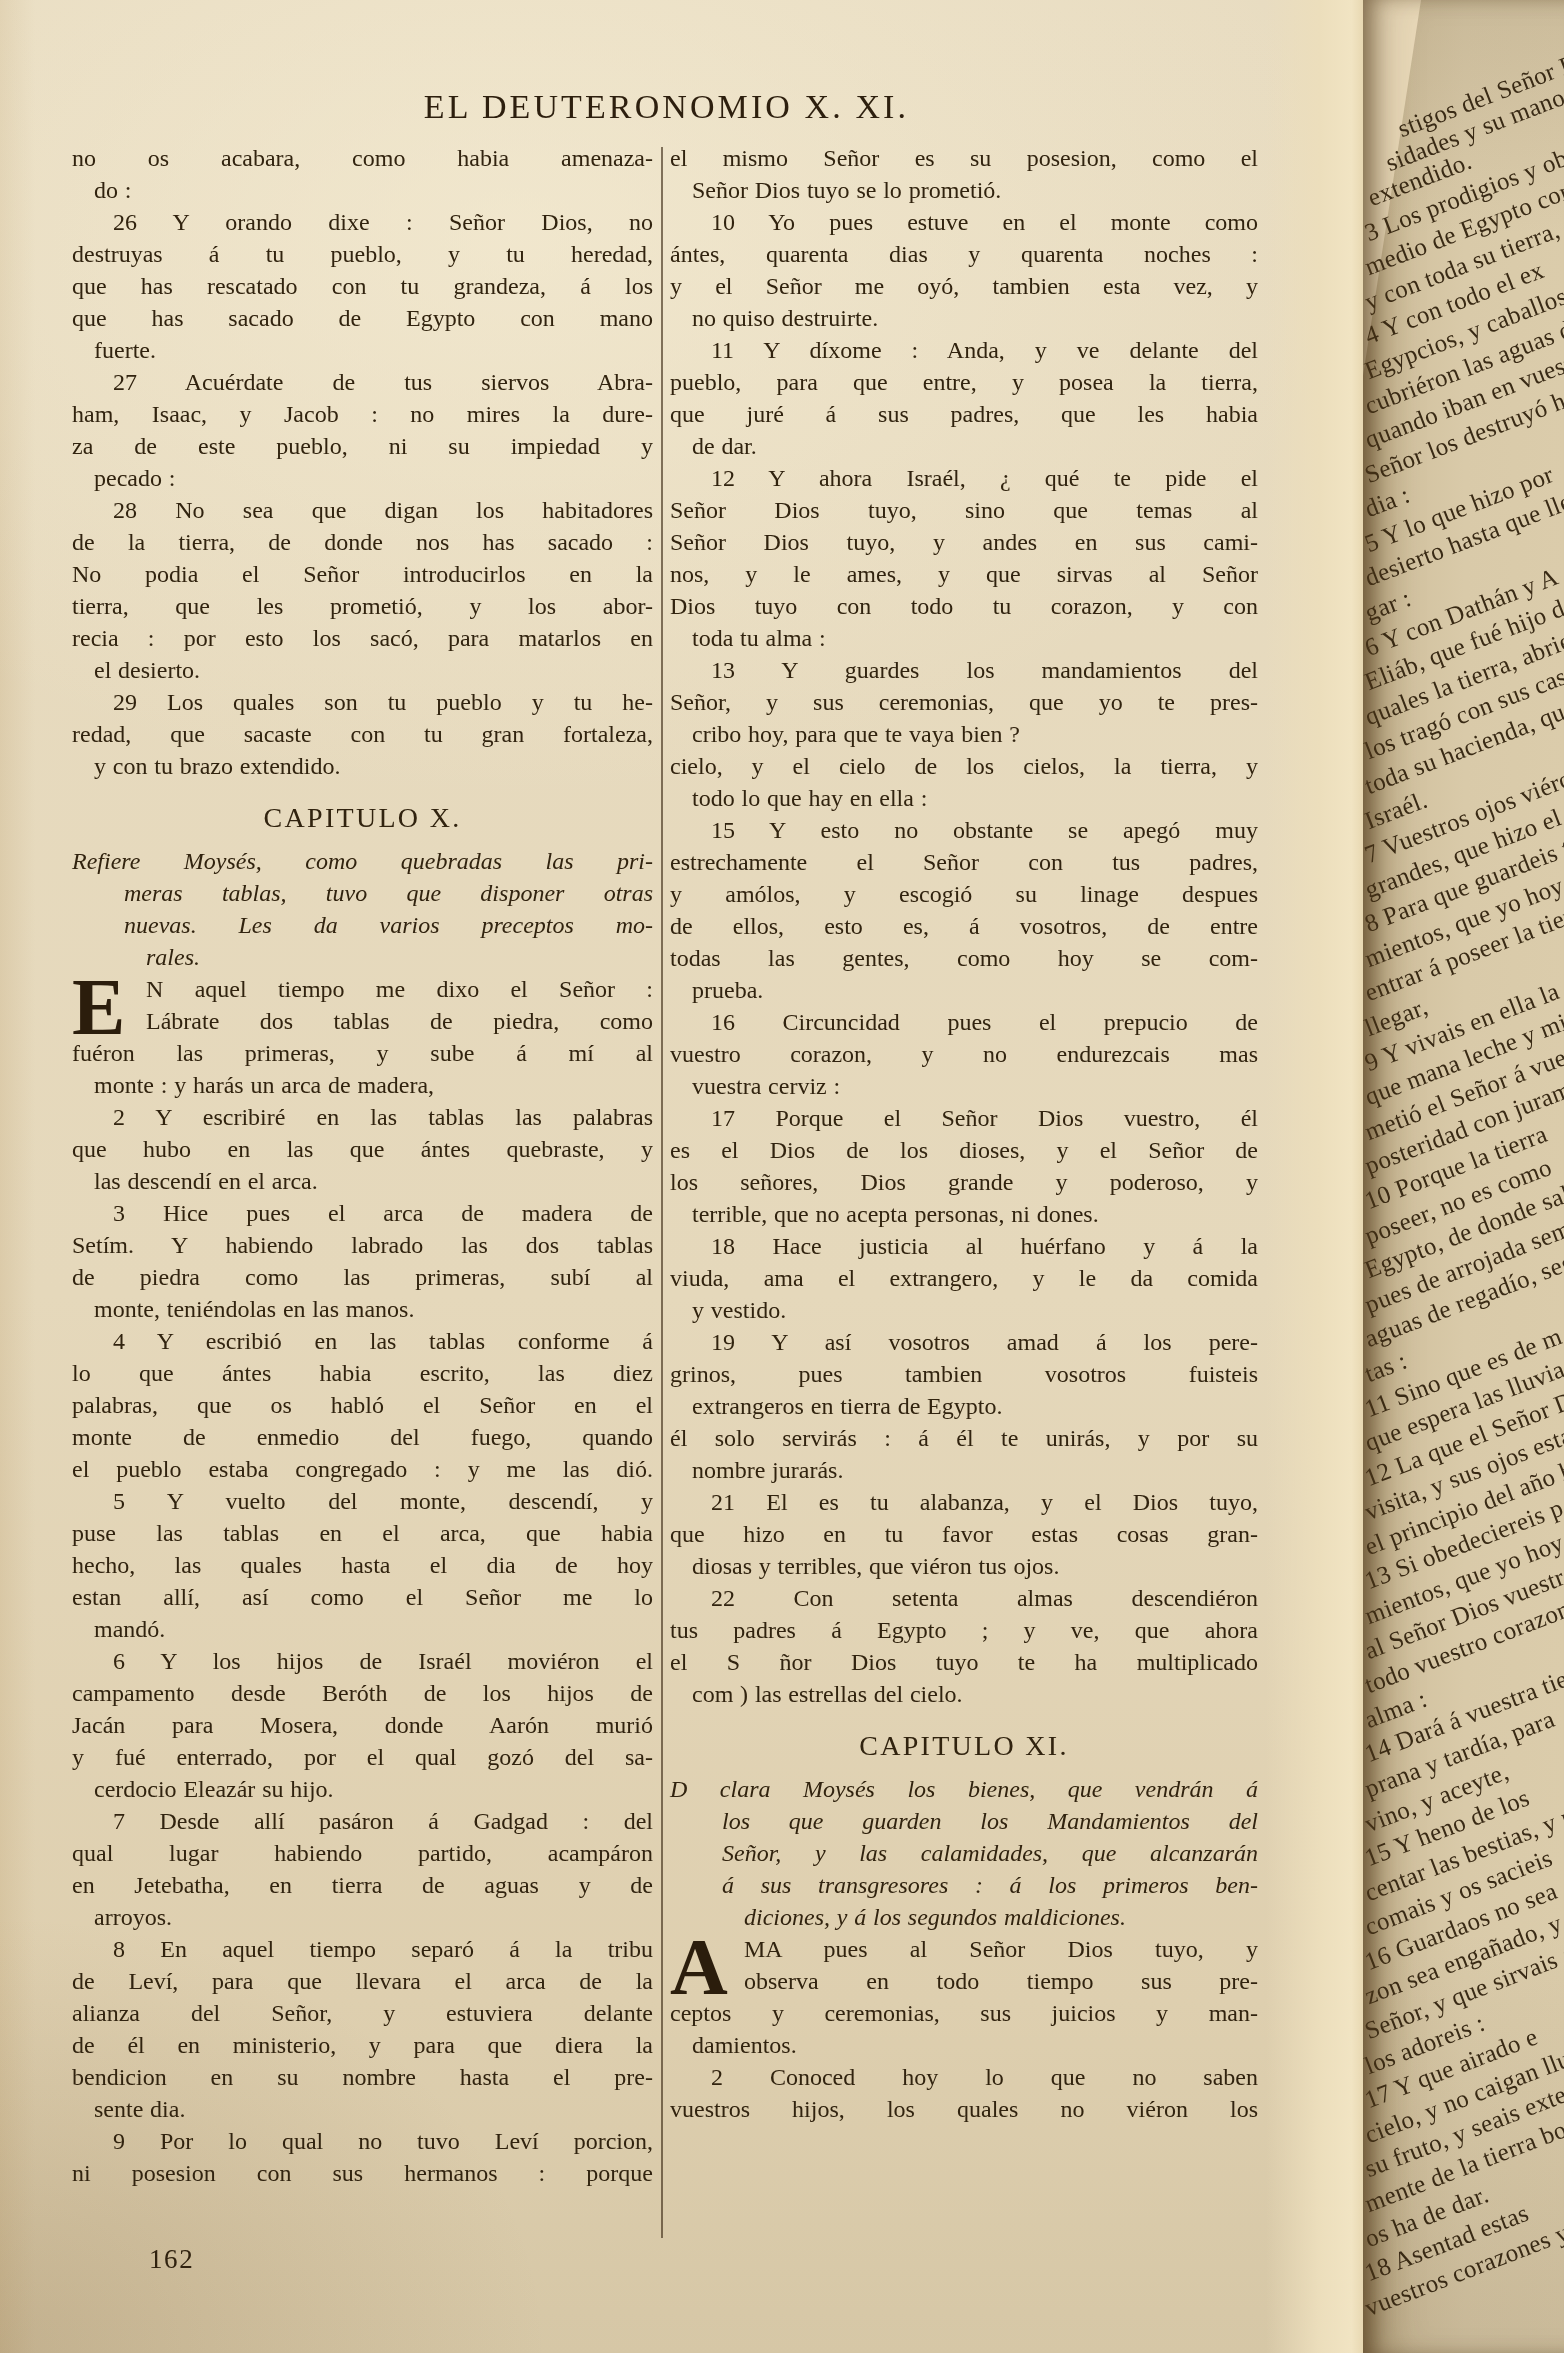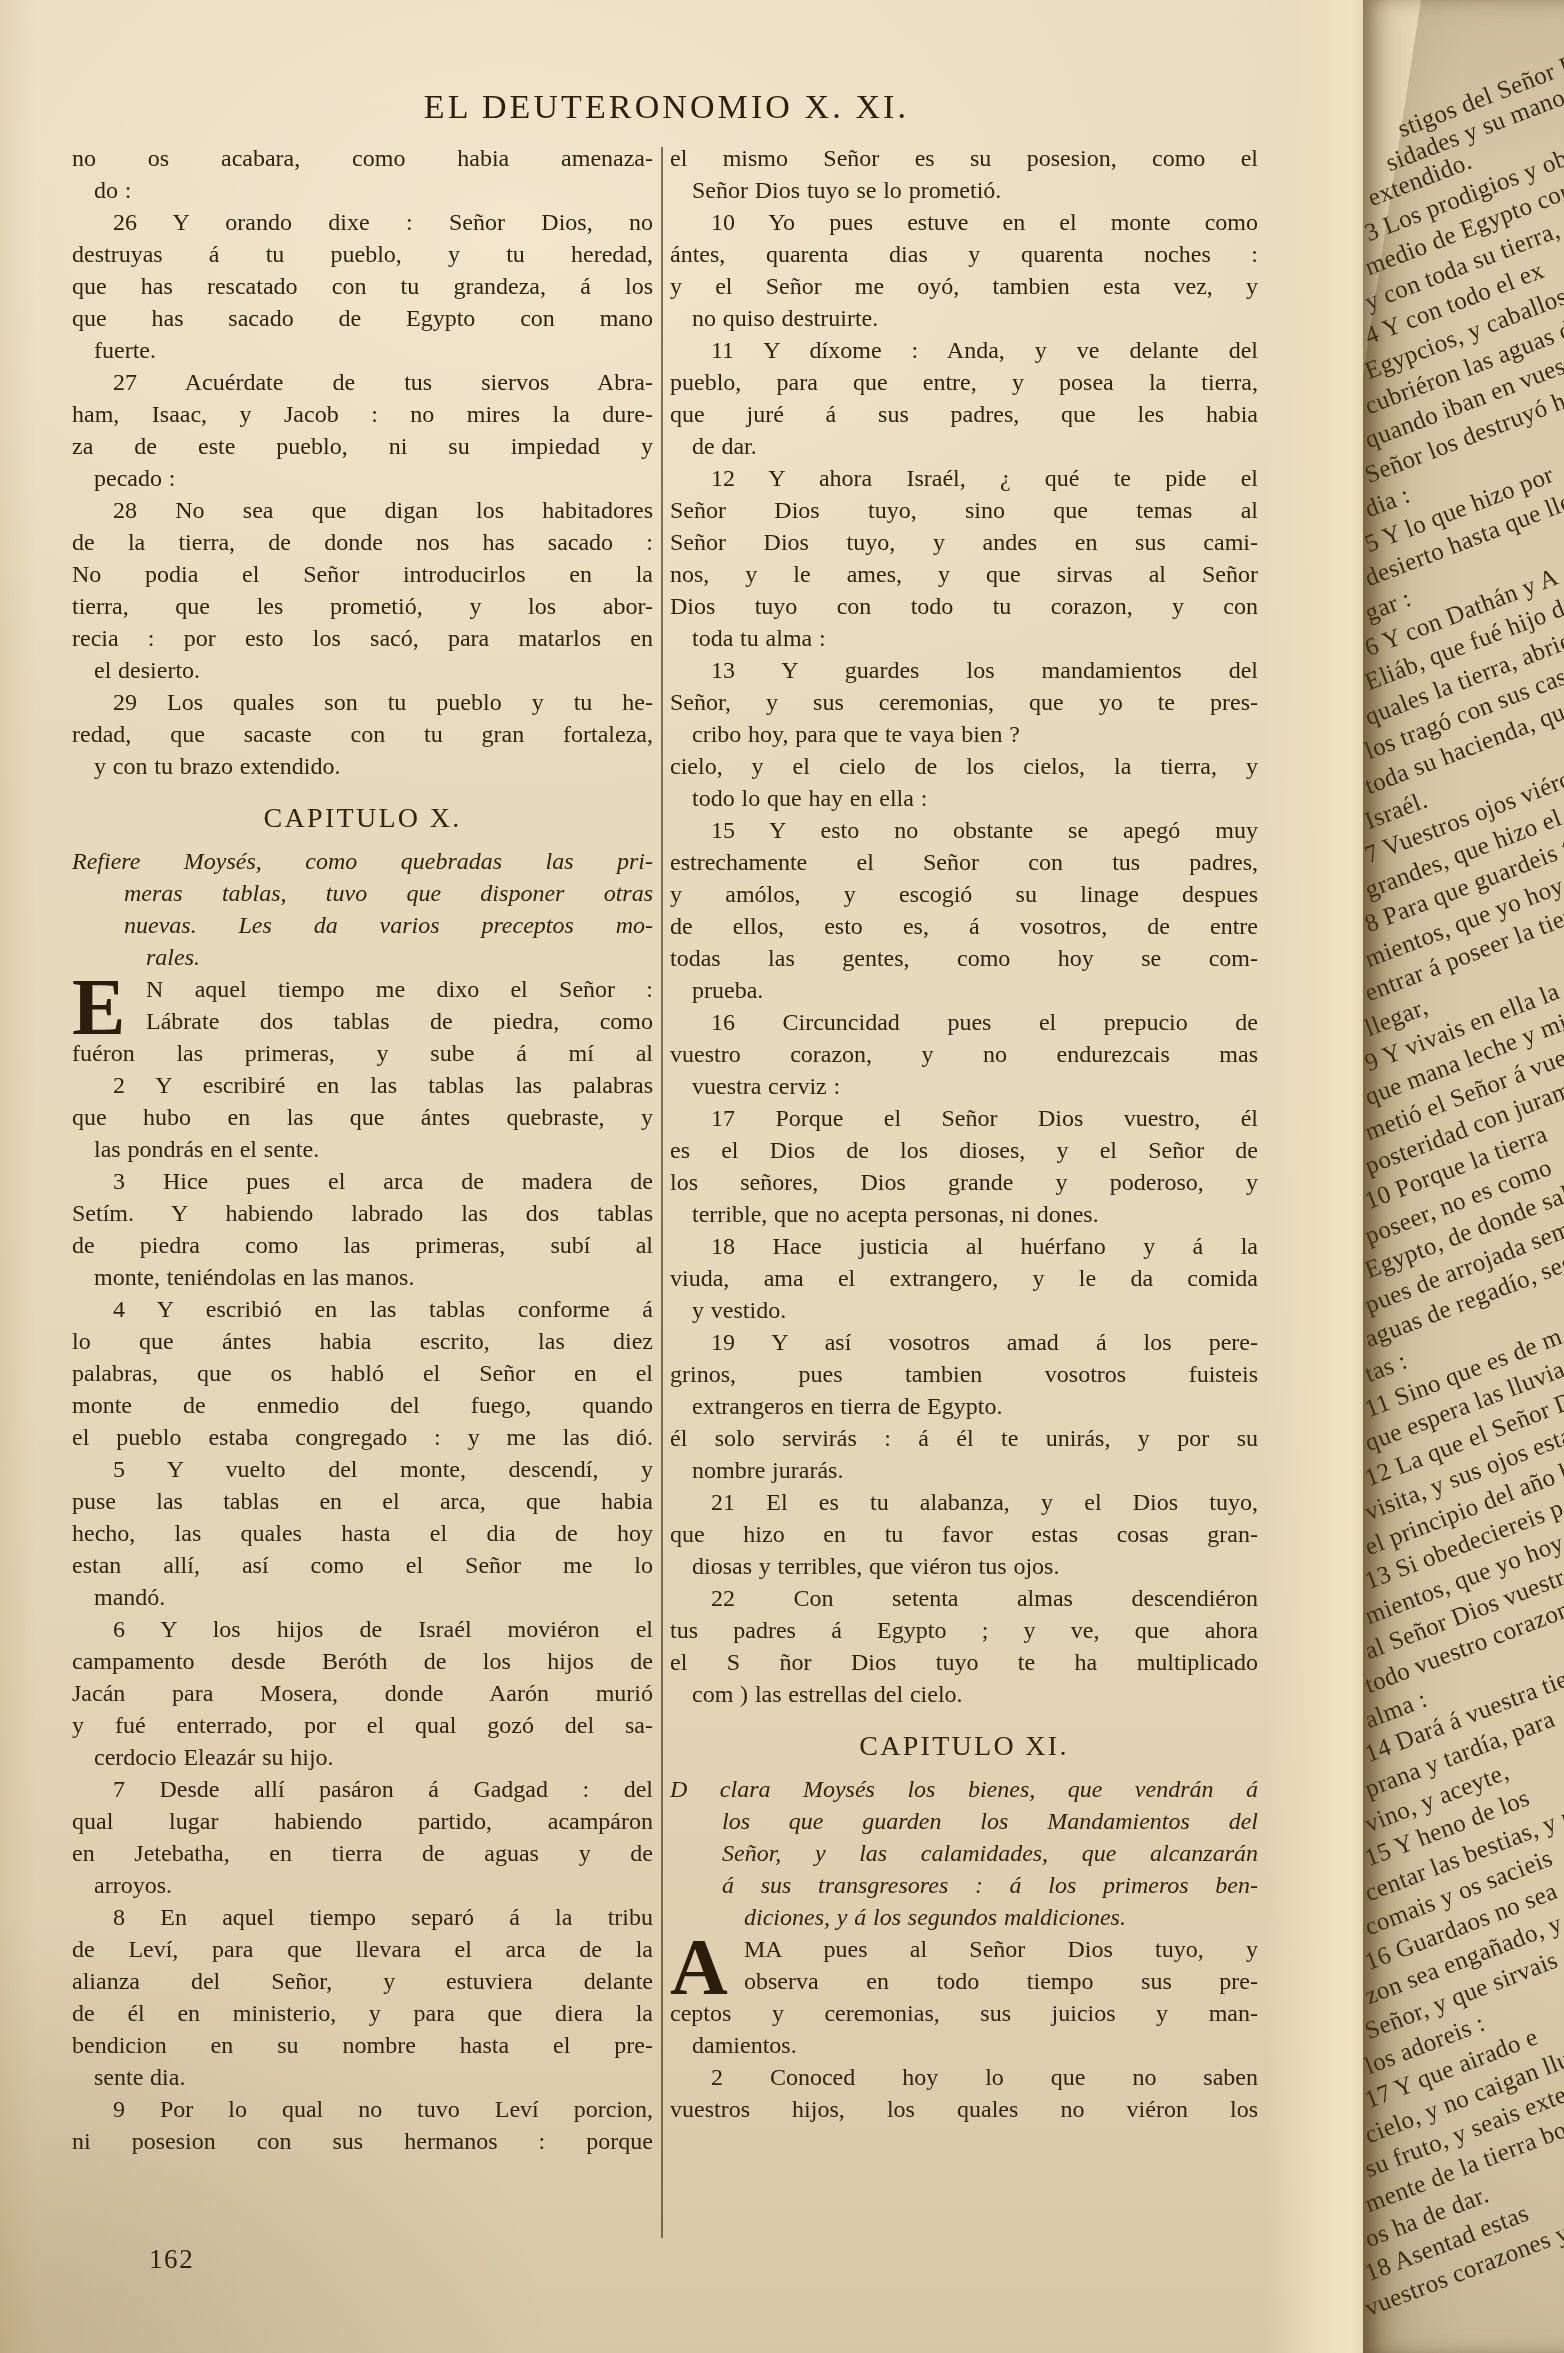--- a/index.html
+++ b/index.html
@@ -91,23 +91,24 @@
       <div class="ln it">Refiere Moysés, como quebradas las pri-</div>
       <div class="ln it hang">meras tablas, tuvo que disponer otras</div>
       <div class="ln it hang">nuevas.  Les da varios preceptos mo-</div>
       <div class="ln it hang last">rales.</div>
       <div class="dcb">
         <span class="dc">E</span>
         <div class="ln">N aquel tiempo me dixo el Señor :</div>
         <div class="ln">Lábrate dos tablas de piedra, como</div>
       </div>
       <div class="ln">fuéron las primeras, y sube á mí al</div>
+      <div class="ln last">monte : y harás un arca de madera,</div>
       <div class="ln ind">2 Y escribiré en las tablas las palabras</div>
       <div class="ln">que hubo en las que ántes quebraste, y</div>
-      <div class="ln last">las pondrás en el sente.</div>
+      <div class="ln last">las descendí en el arca.</div>
       <div class="ln ind">3 Hice pues el arca de madera de</div>
       <div class="ln">Setím.  Y habiendo labrado las dos tablas</div>
       <div class="ln">de piedra como las primeras, subí al</div>
       <div class="ln last">monte, teniéndolas en las manos.</div>
       <div class="ln ind">4 Y escribió en las tablas conforme á</div>
       <div class="ln">lo que ántes habia escrito, las diez</div>
       <div class="ln">palabras, que os habló el Señor en el</div>
       <div class="ln">monte de enmedio del fuego, quando</div>
       <div class="ln">el pueblo estaba congregado : y me las dió.</div>
       <div class="ln ind">5 Y vuelto del monte, descendí, y</div>

